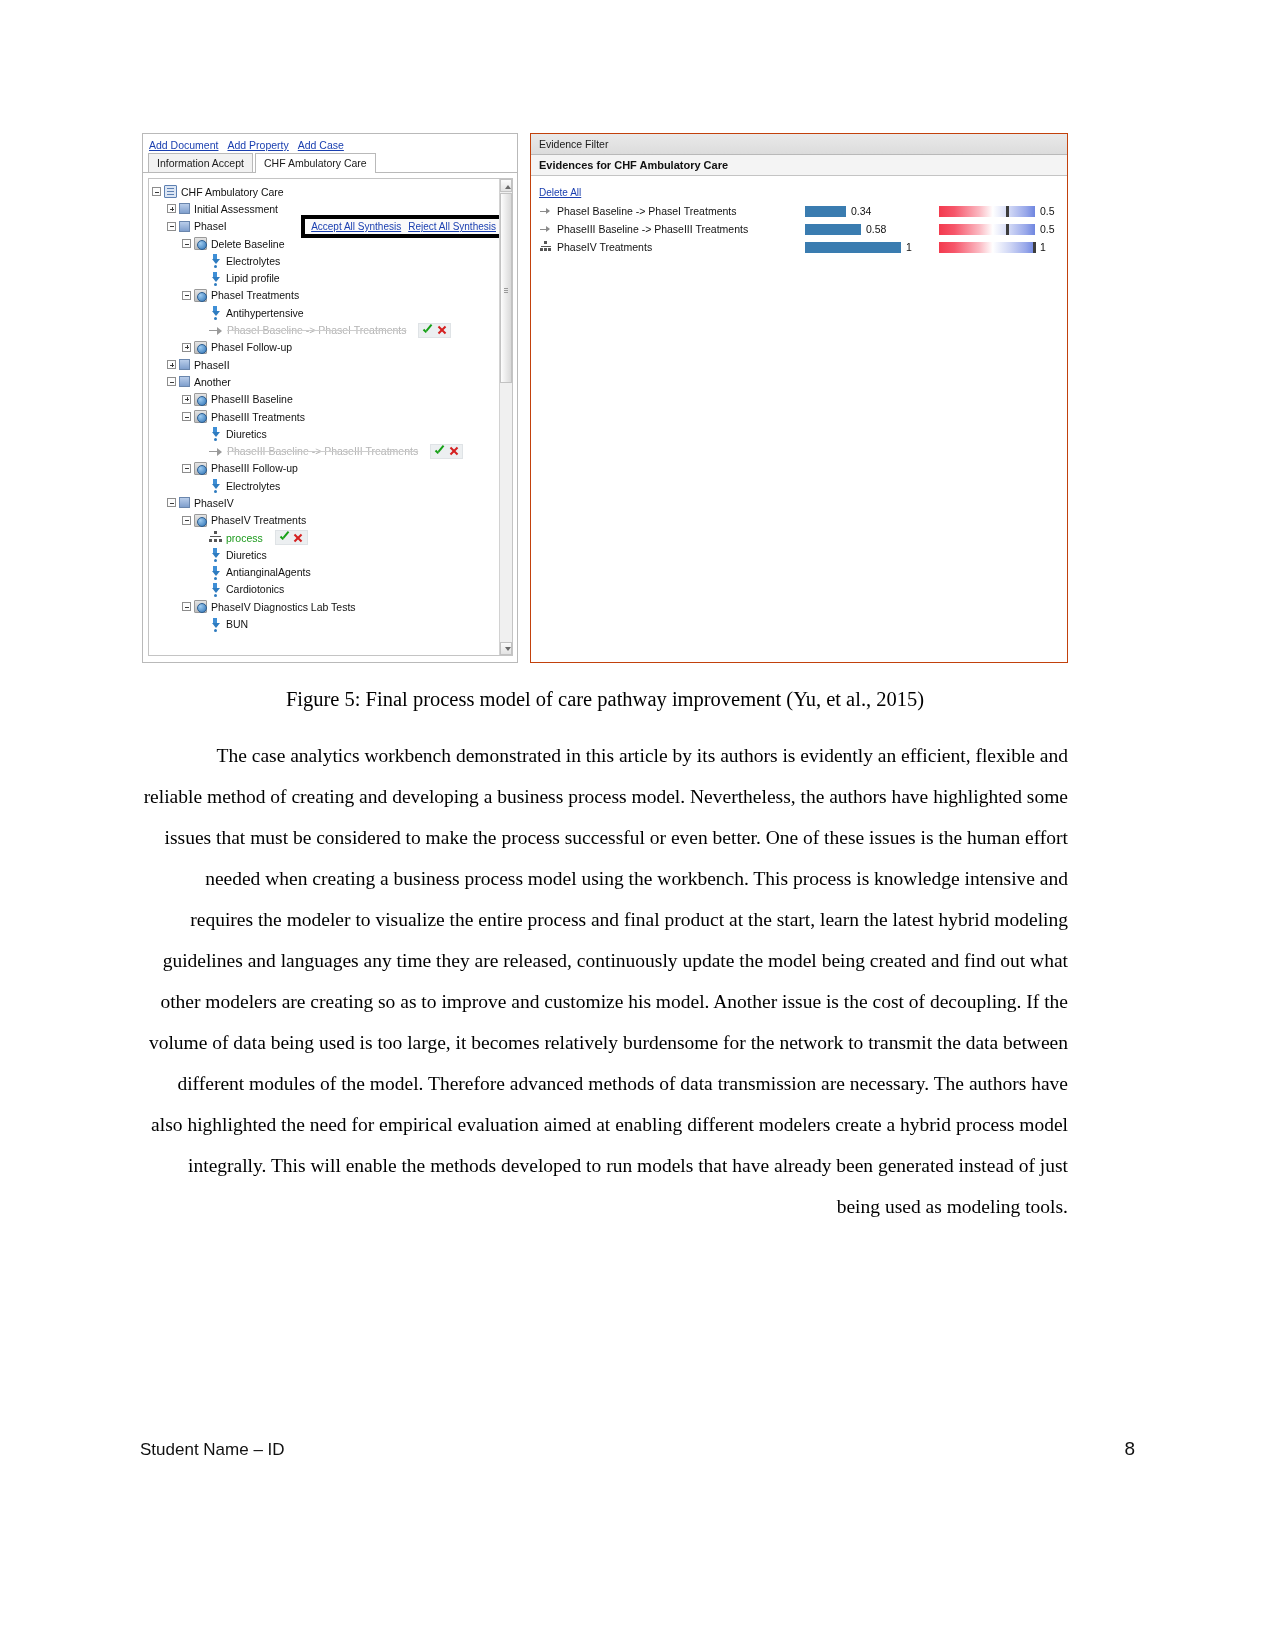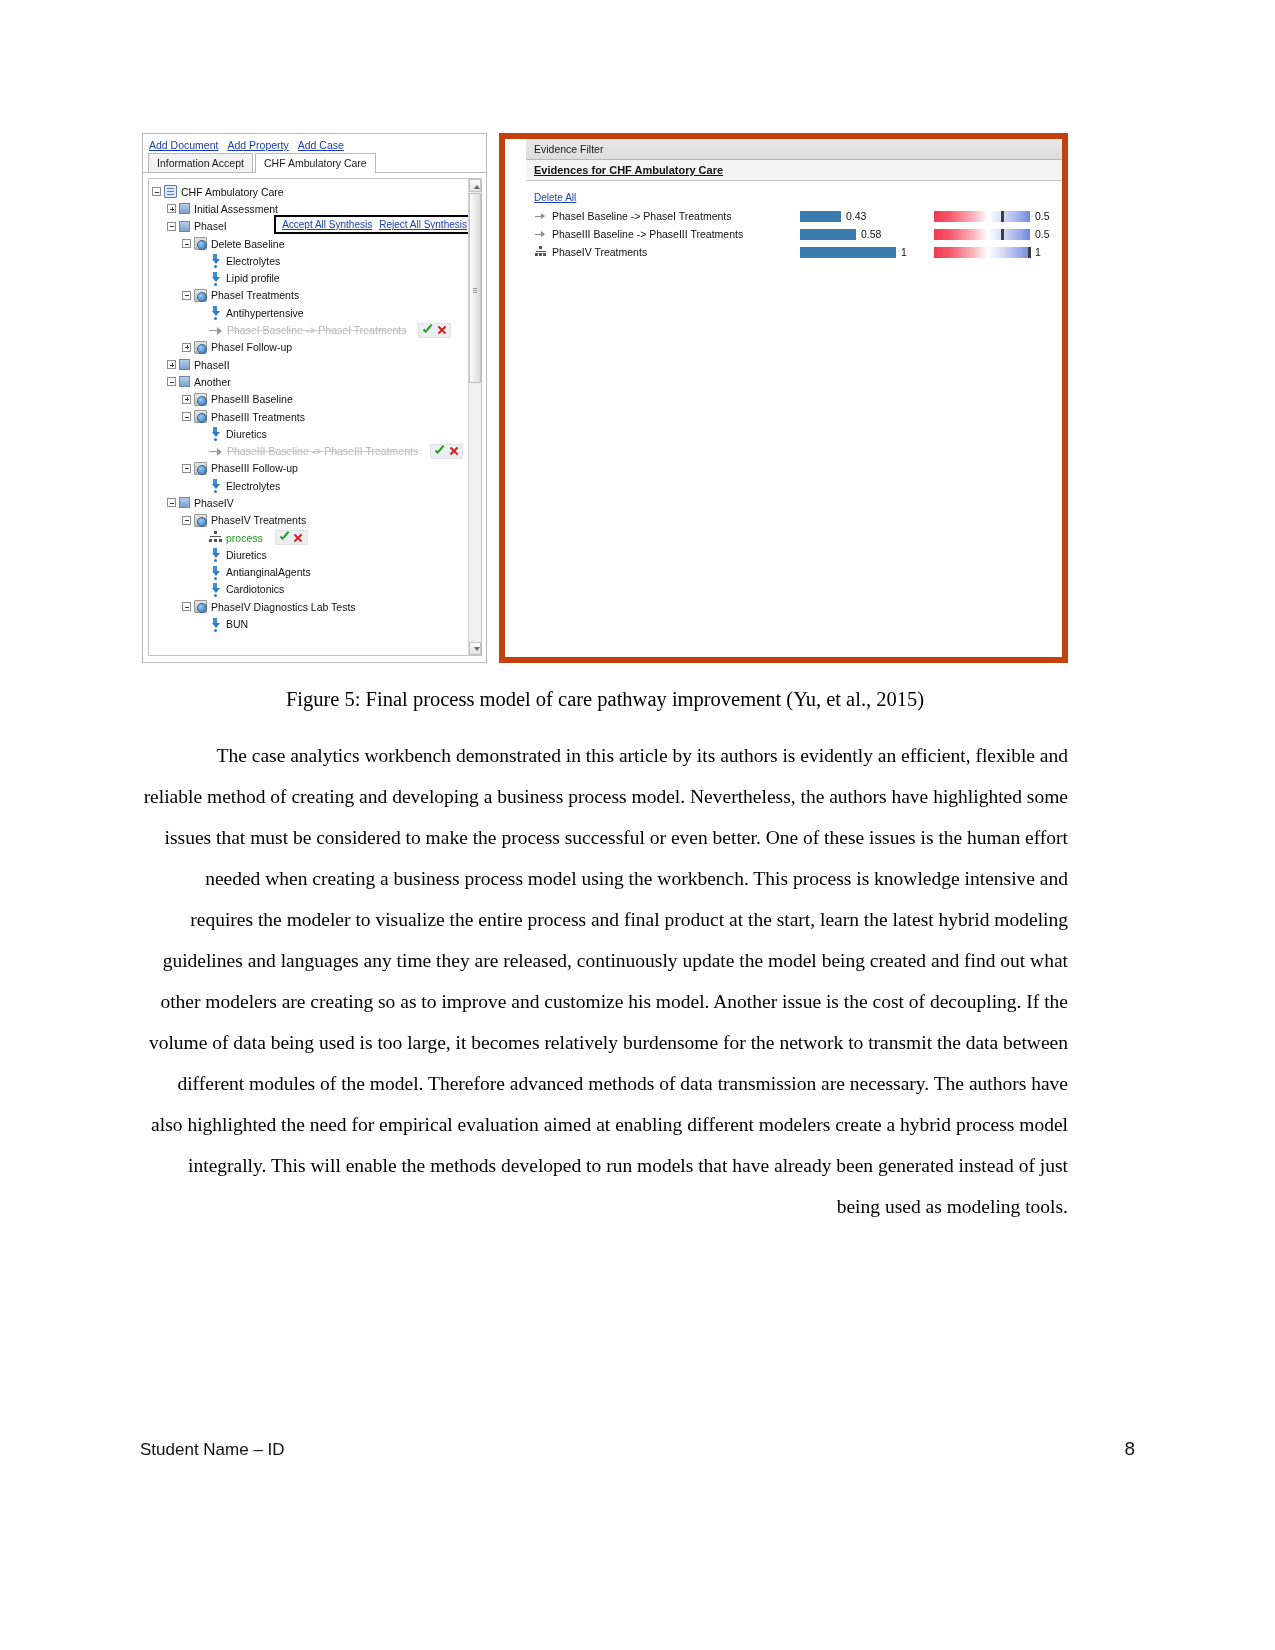--- a/index.html
+++ b/index.html
@@ -186,21 +186,21 @@
   }
   .ar-no::before,.ar-no::after{
     content:""; position:absolute; left:0.5px; top:4.5px;
     width:10px;height:2px; background:#d52020;
   }
   .ar-no::before{ transform:rotate(45deg); }
   .ar-no::after{ transform:rotate(-45deg); }
 
   .synth-box{
     position:absolute; right:6px; top:36px;
-    border:2px solid #000000; background:#fafafa;
+    border:4px solid #000000; background:#fafafa;
     padding:2px 6px;
     font-family:"Liberation Sans", sans-serif;
     font-size:10px;
     white-space:nowrap;
   }
   .synth-box a{ color:#1a3fb0; text-decoration:underline; cursor:pointer; }
   .synth-box a+a{ margin-left:7px; }
 
   
   .vscroll{
@@ -226,38 +226,37 @@
     border:1px solid #c2c2c2; cursor:pointer;
   }
   .vs-grip{
     position:absolute; left:3px; right:3px; top:50%; height:5px;
     background:repeating-linear-gradient(#9a9a9a 0 1px, transparent 1px 2px);
   }
 
   
   .right-panel{
     flex:1; height:100%;
-    border:6px solid #c2410c;
+    border:1px solid #c2410c;
     background:#ffffff;
-    display:flex; flex-direction:column;padding-left:21px;
+    display:flex; flex-direction:column;
   }
   .ev-titlebar{
     background:linear-gradient(#e9e9e9,#dcdcdc);
     border-bottom:1px solid #b9b9b9;
     font-family:"Liberation Sans", sans-serif;
     font-size:10.5px; color:#1a1a1a;
     padding:4px 8px;
   }
   .ev-subbar{
     background:#f4f4f4;
     border-bottom:1px solid #c4c4c4;
     font-family:"Liberation Sans", sans-serif;
     font-size:11px; font-weight:bold; color:#111;
     padding:4px 8px;
-    text-decoration:underline;
   }
   .ev-body{ flex:1; padding:6px 8px 8px 8px; }
   .ev-delete{
     font-family:"Liberation Sans", sans-serif;
     font-size:10px; color:#1a3fb0;
     text-decoration:underline; cursor:pointer;
     display:inline-block; margin-bottom:4px;
   }
   .ev-row{
     display:flex; align-items:center;
@@ -555,21 +554,21 @@
       <div class="ev-titlebar">Evidence Filter</div>
       <div class="ev-subbar">Evidences for CHF Ambulatory Care</div>
       <div class="ev-body">
         <div class="ev-delete">Delete All</div>
         <div id="evidence-rows">
             <div class="ev-row">
               <span class="ev-icon link"></span>
               <span class="ev-label">PhaseI Baseline -&gt; PhaseI Treatments</span>
               <span class="ev-barcell">
                 <span class="ev-bar" style="width: 41px;"></span>
-                <span class="ev-val">0.43</span>
+                <span class="ev-val">0.34</span>
               </span>
               <span class="ev-gradcell">
                 <span class="ev-grad">
                   <span class="ev-grad-mark" style="left: 67px;"></span>
                 </span>
                 <span class="ev-grad-val">0.5</span>
               </span>
             </div>
             <div class="ev-row">
               <span class="ev-icon link"></span>

